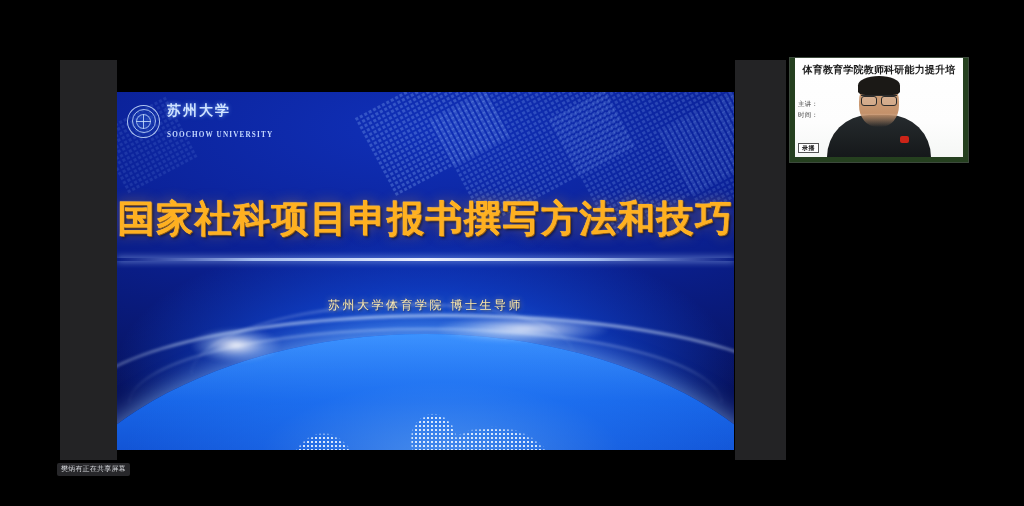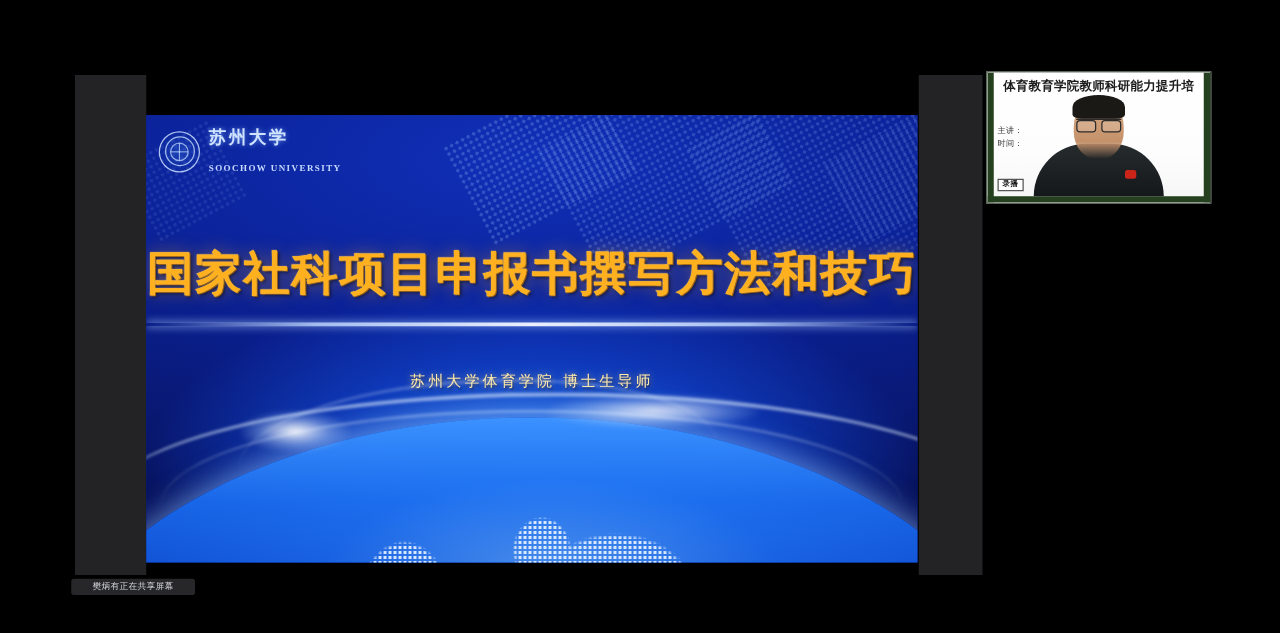--- a/index.html
+++ b/index.html
@@ -356,21 +356,21 @@
     color: #111;
     letter-spacing: .4px;
     line-height: 1;
   }
 
   
   #share-status {
     position: absolute;
     left: 57px;
     top: 463px;
-    padding: 2px 17px;
+    padding: 2px 4px;
     background: rgba(42,42,46,0.92);
     border-radius: 2px;
     font-family: "DejaVu Sans", "Liberation Sans", sans-serif;
     font-size: 7px;
     color: #d2d4d8;
     letter-spacing: .2px;
     line-height: 1.3;
     white-space: nowrap;
   }
 </style>

